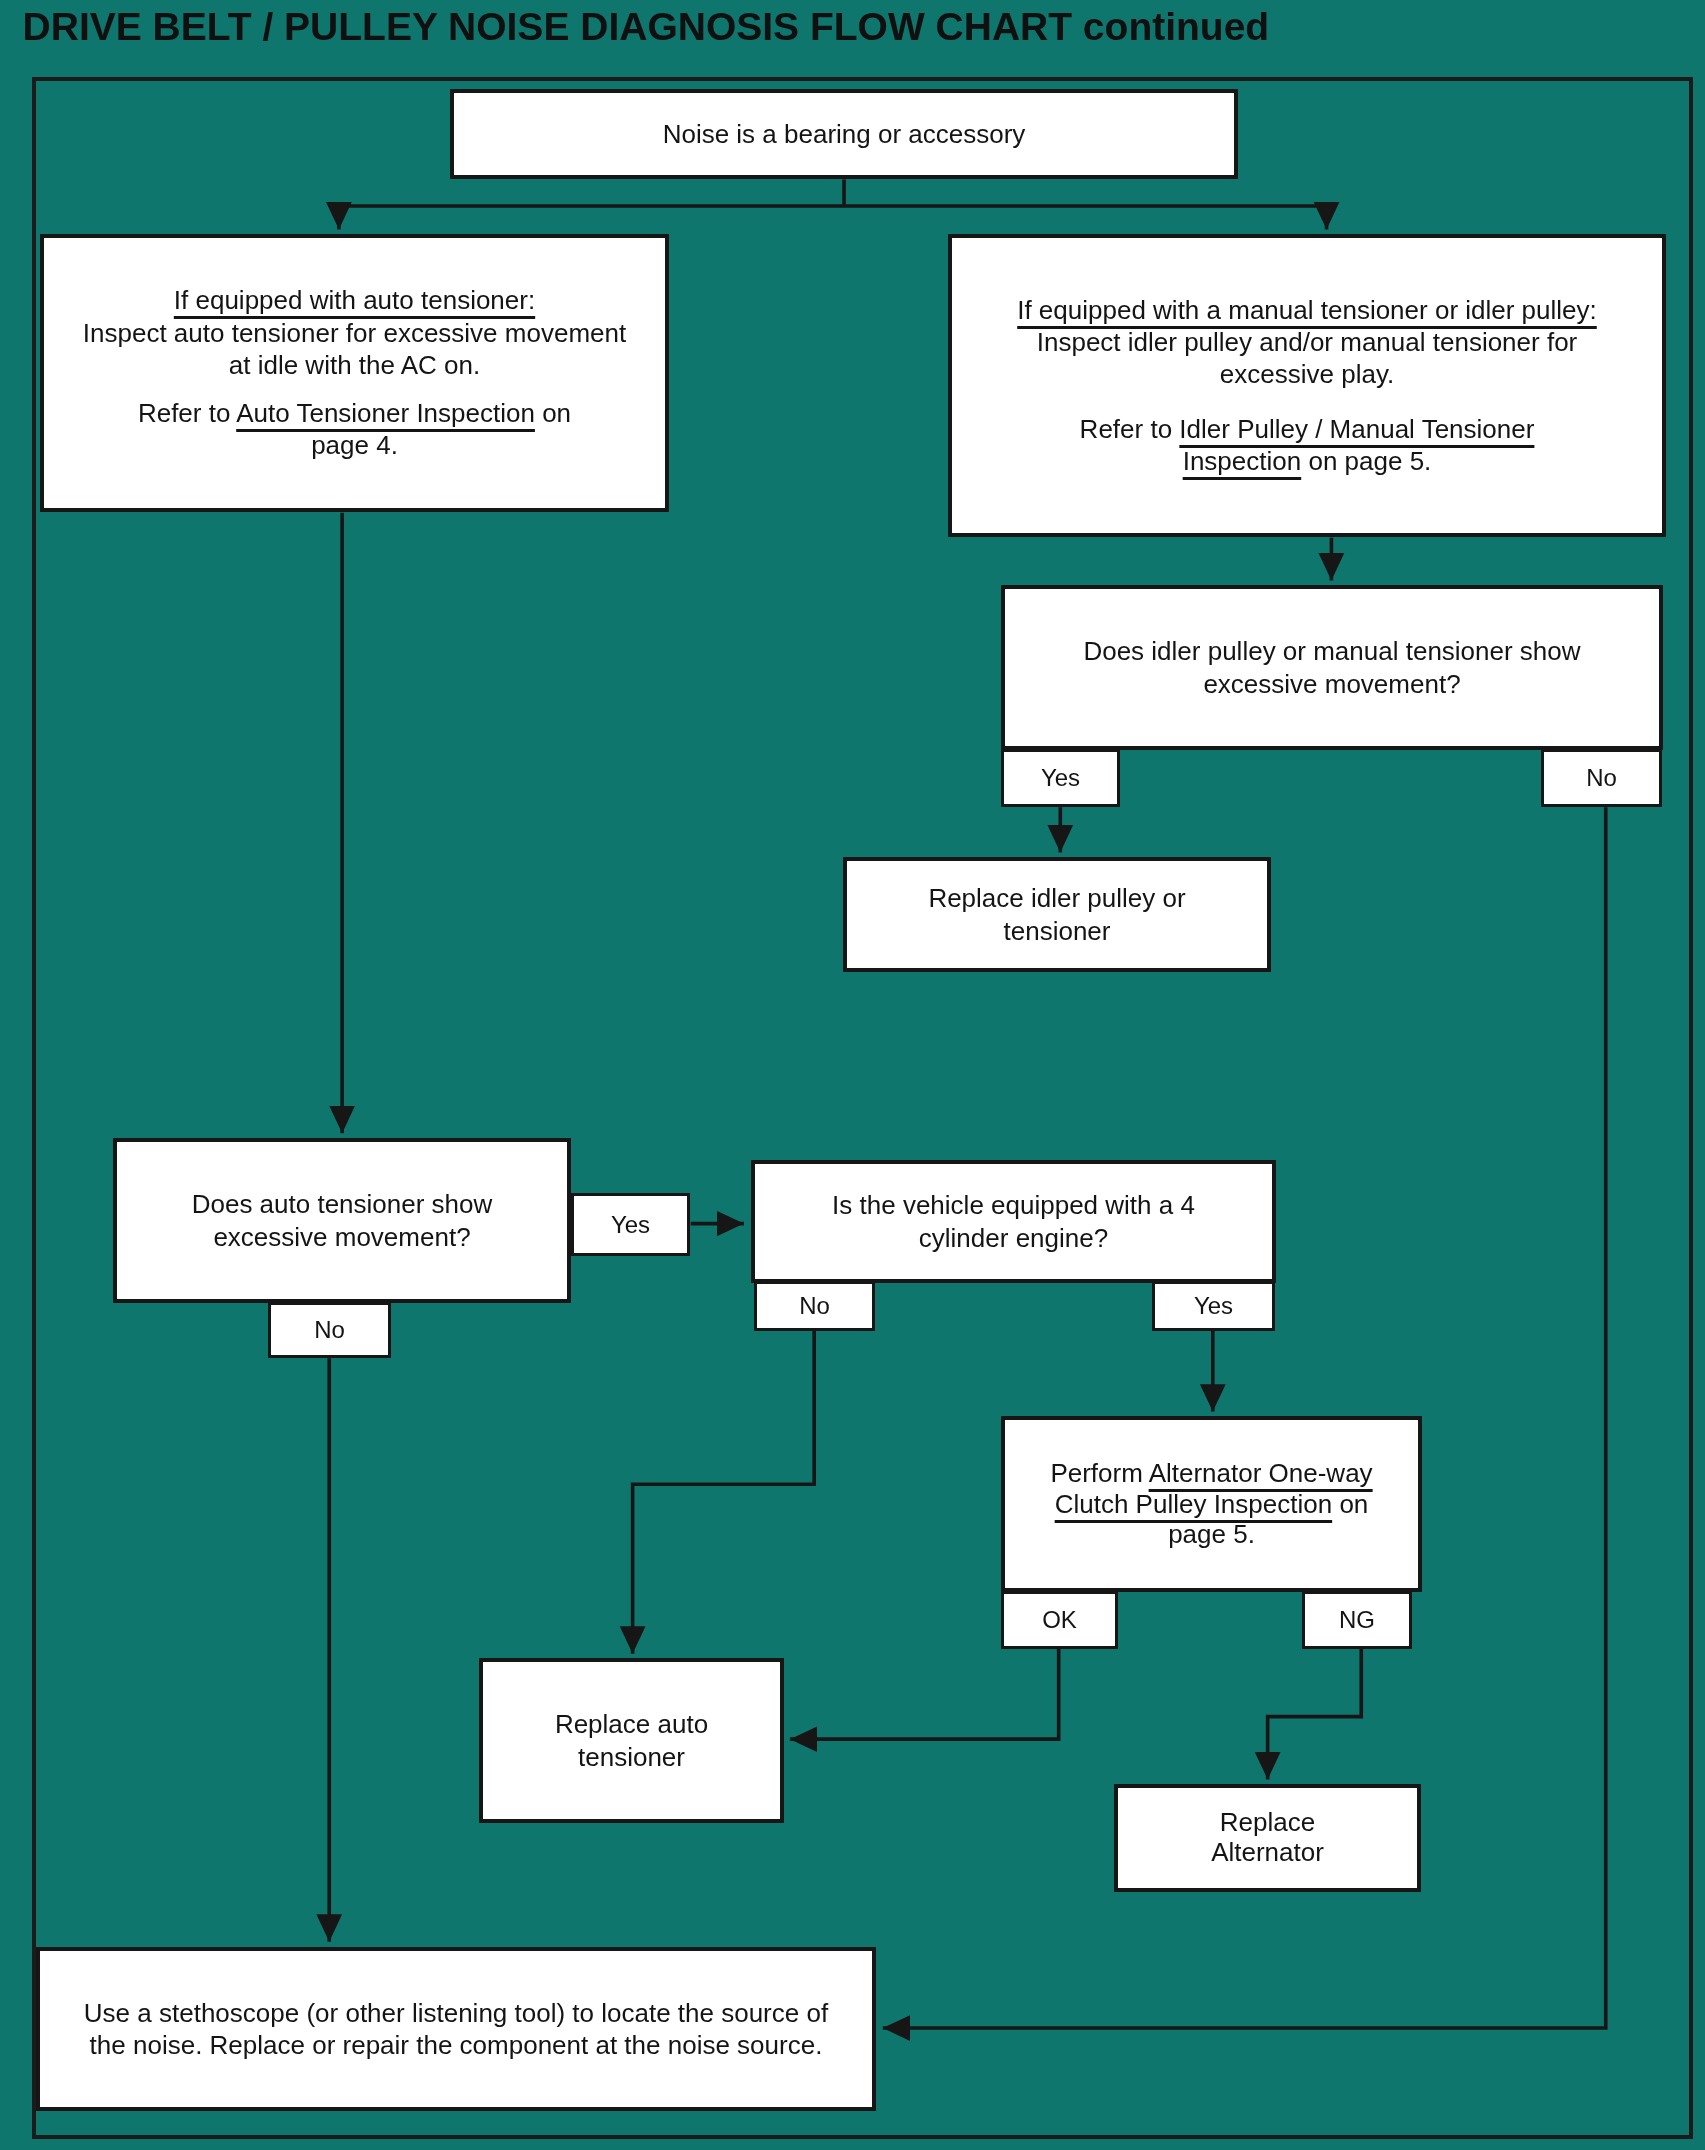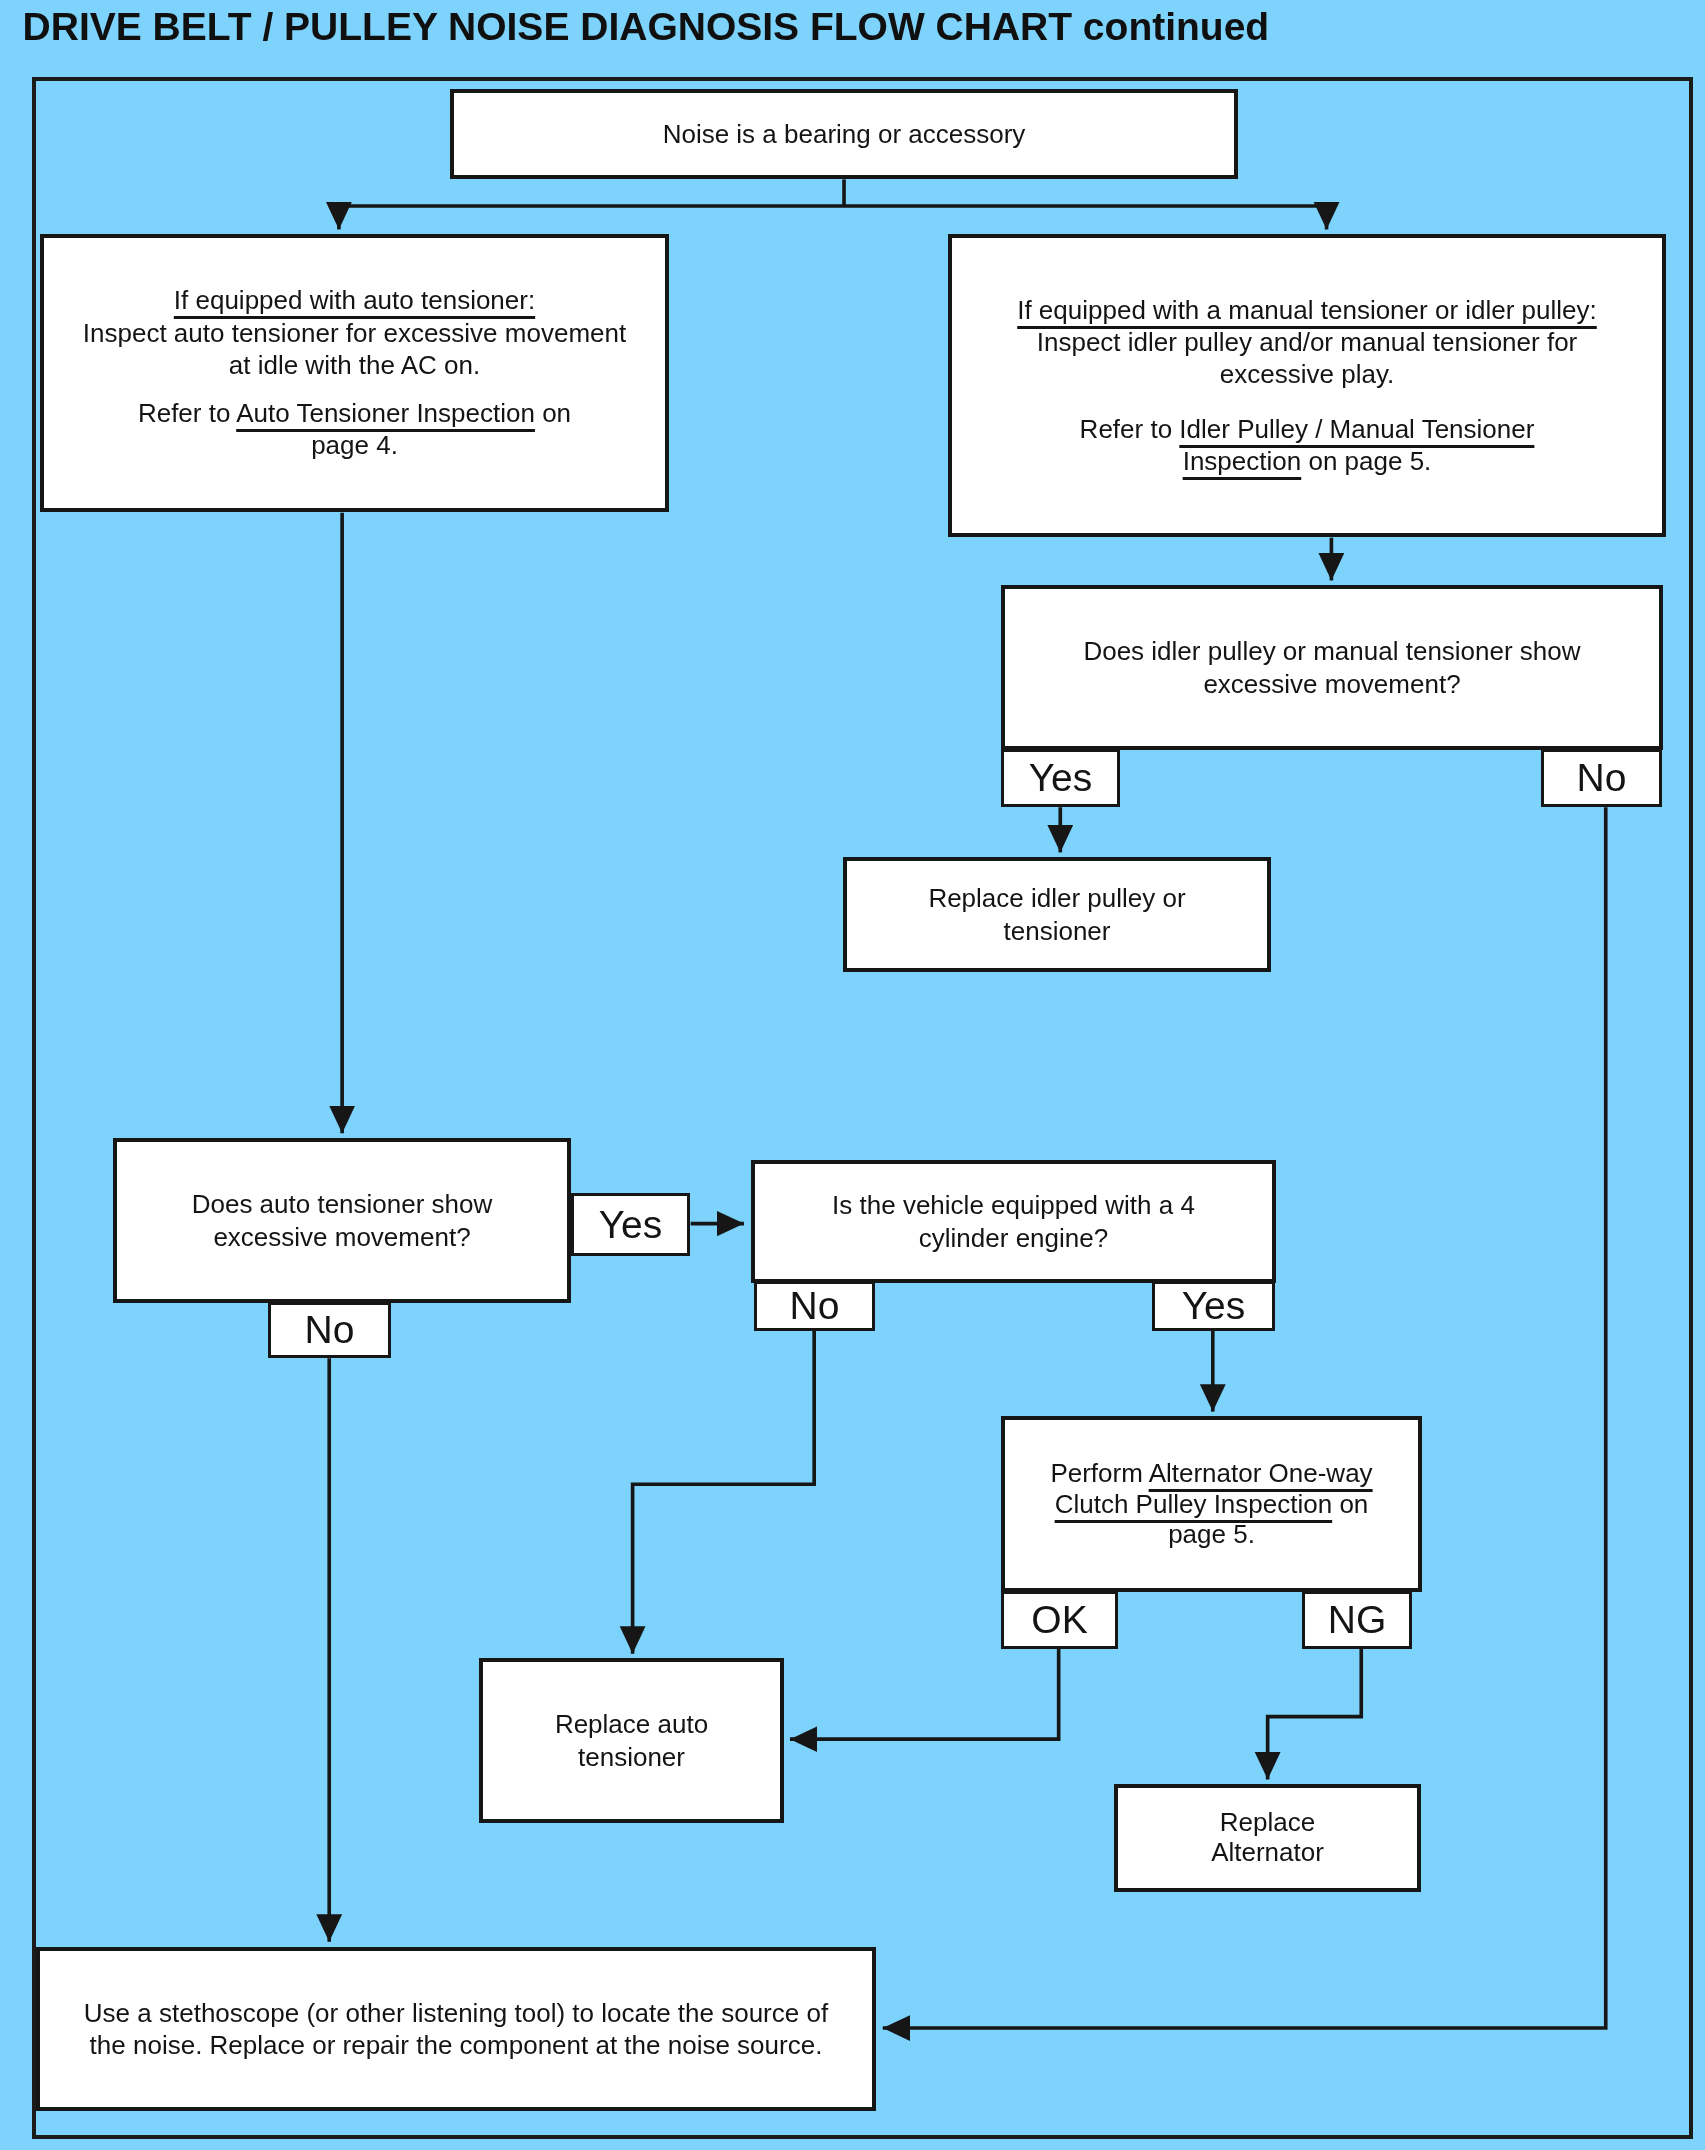--- a/index.html
+++ b/index.html
@@ -1,37 +1,37 @@
 <!DOCTYPE html>
 <html style="font-size:13px"><head>
 <meta charset="utf-8">
 <style>
   html,body{margin:0;padding:0;background:#ffffff;}
   .canvas{
-    position:relative;width:1705px;height:2151px;background:#7dd3fc;
+    position:relative;width:1705px;height:2151px;background:#0f766e;
     font-family:"Liberation Sans", sans-serif;color:#141414;
   }
   .title{
     position:absolute;left:22.6px;top:4.8px;font-size:39px;font-weight:bold;
     letter-spacing:0px;white-space:nowrap;color:#101010;
   }
   .frame{
     position:absolute;left:32px;top:77px;width:1661px;height:2062px;
     border:4.8px solid #1b1b1b;box-sizing:border-box;
   }
   .box{
     position:absolute;background:#ffffff;border:4px solid #161616;
     box-sizing:border-box;display:flex;flex-direction:column;
     justify-content:center;align-items:center;text-align:center;
     font-size:26px;line-height:1.24;
   }
   .tag{
     position:absolute;background:#ffffff;border:3.2px solid #161616;
     box-sizing:border-box;display:flex;justify-content:center;align-items:center;
-    text-align:center;font-size:39px;
+    text-align:center;font-size:24px;
   }
   .u{text-decoration:underline;text-decoration-thickness:2.8px;text-underline-offset:6.5px;}
   .refer{margin:0;}
   .gap-top{margin-top:22.6px;}
   p{margin:0;}
   svg.connectors{position:absolute;left:0;top:0;pointer-events:none;}
   svg.connectors path{fill:none;stroke:#161616;stroke-width:4.5px;}
 </style>
 </head>
 <body>

